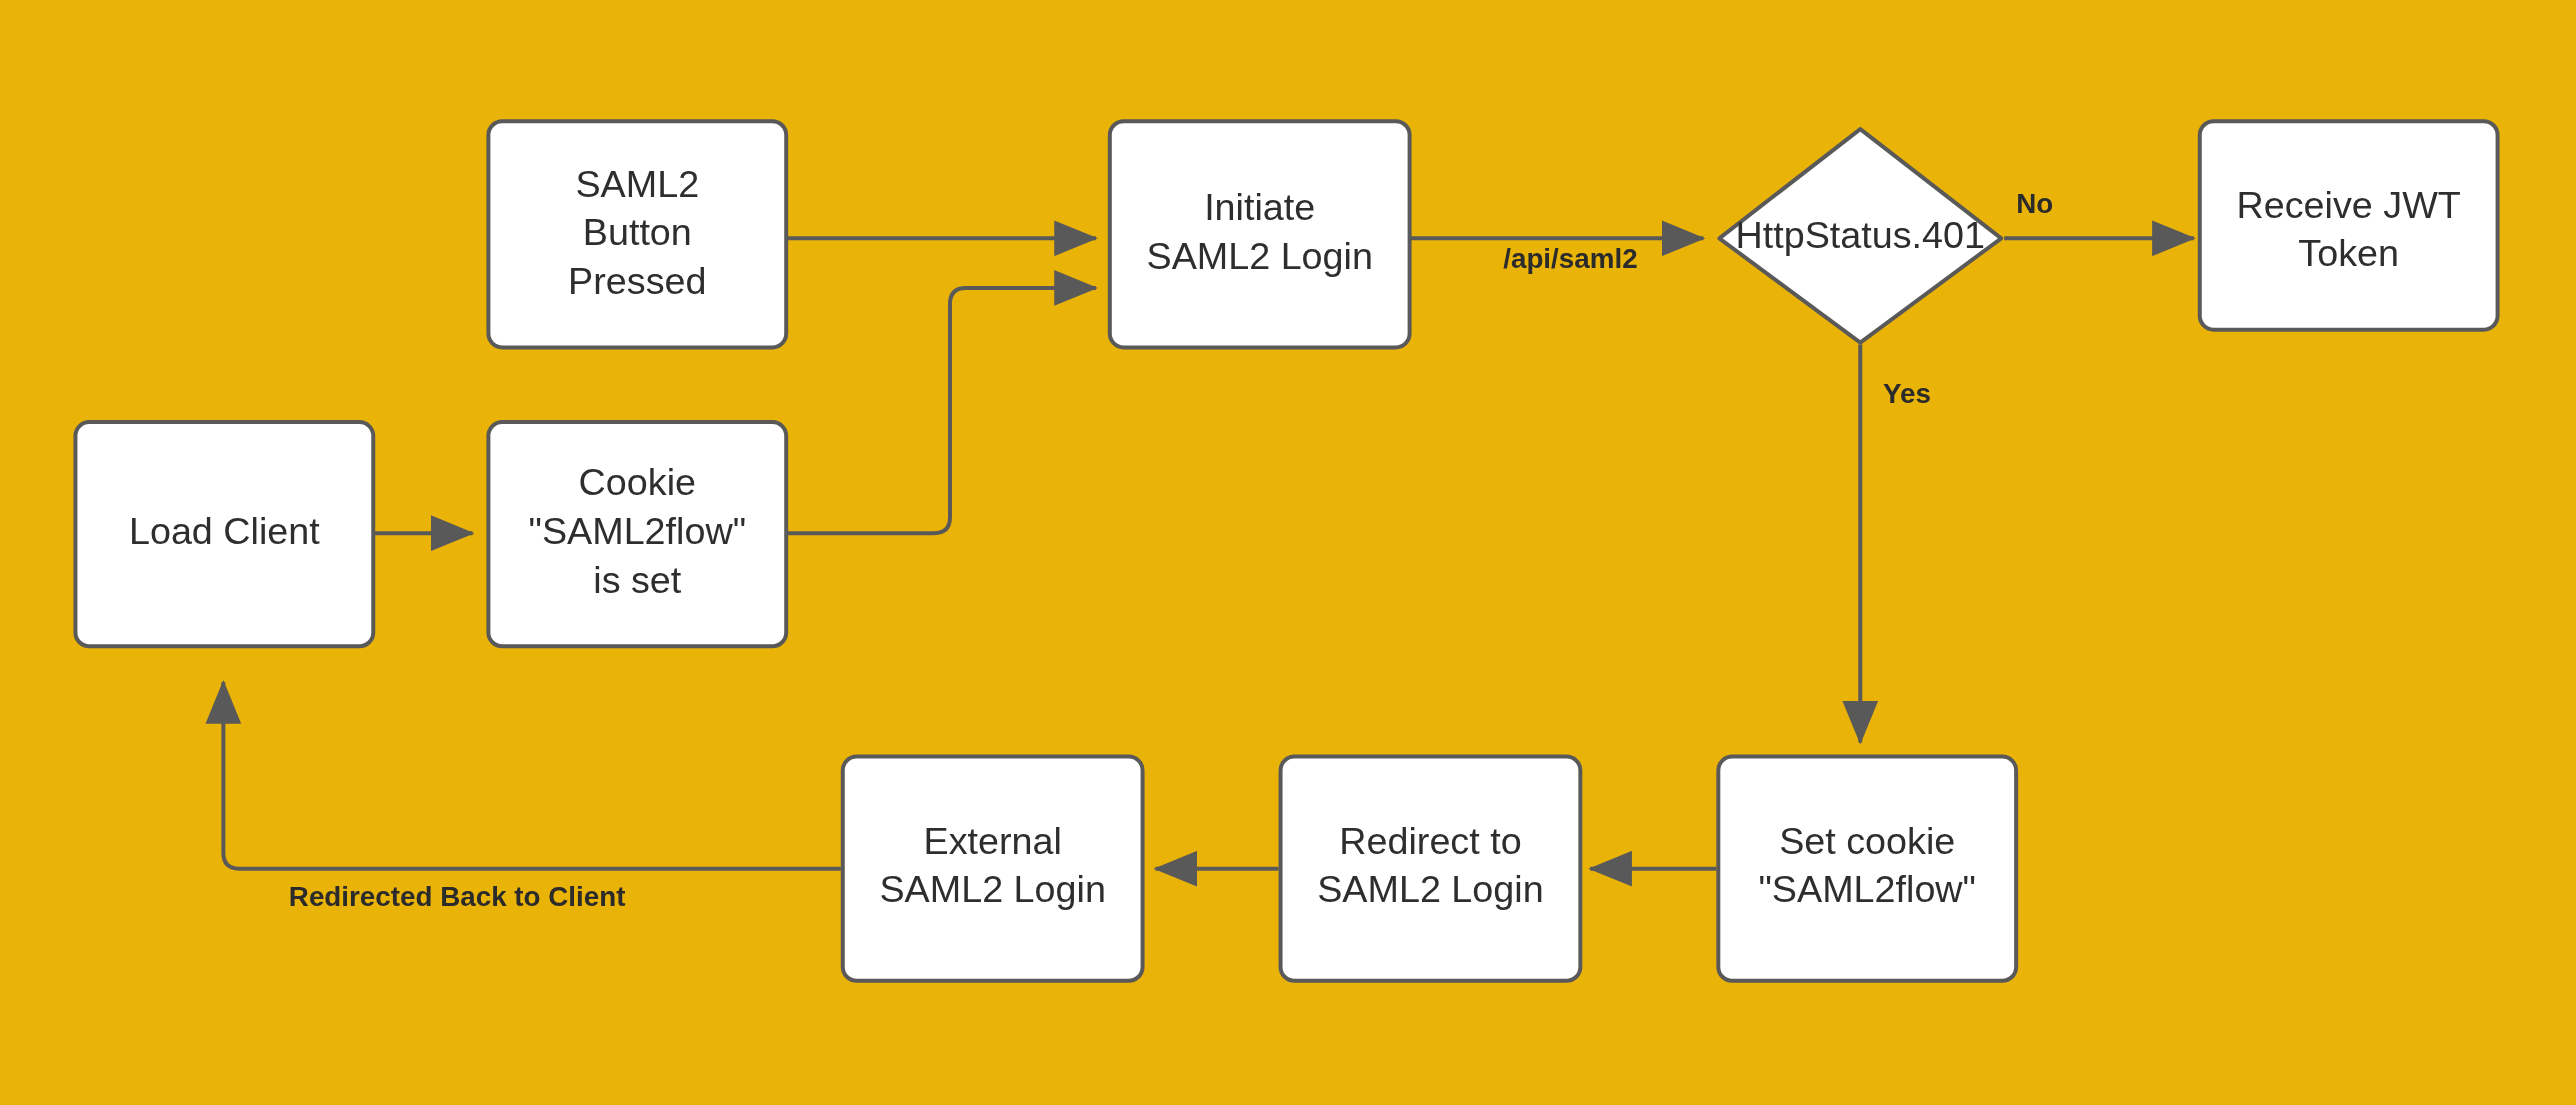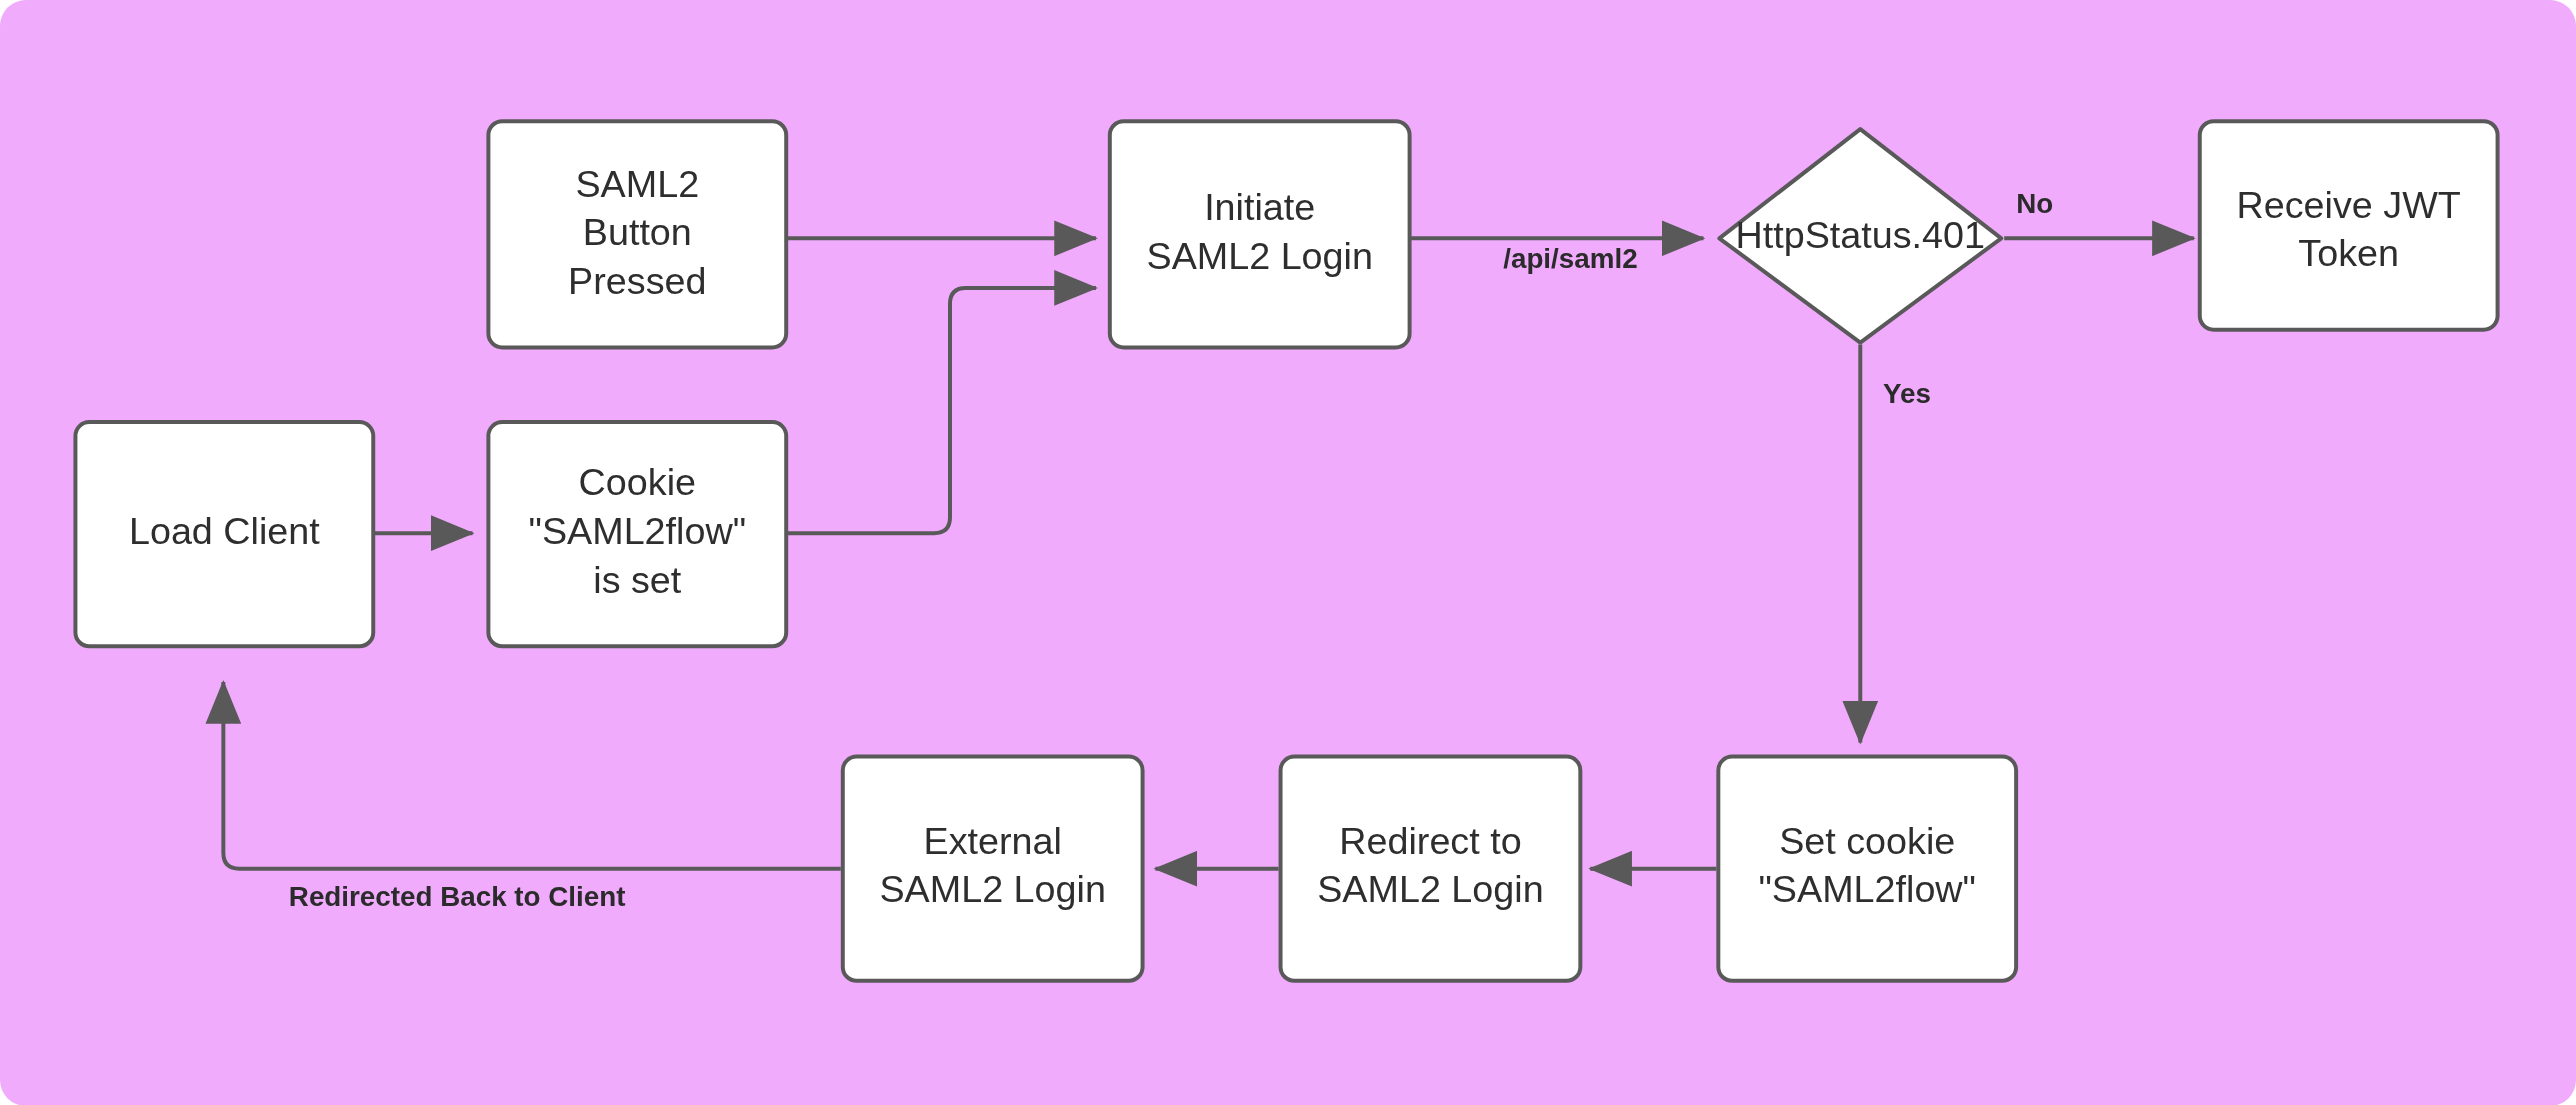--- a/index.html
+++ b/index.html
@@ -10,22 +10,21 @@
   body {
     width: 2576px;
     height: 1106px;
     font-family: "Liberation Sans", sans-serif;
     overflow: hidden;
   }
   #diagram-root {
     position: relative;
     width: 2576px;
     height: 1106px;
-    background: #f0abfc;
-    border-radius: 26px;
+    background: #eab308;
   }
   svg.flow-canvas {
     position: absolute;
     top: 0;
     left: 0;
     width: 2576px;
     height: 1106px;
     display: block;
   }
   .node-shape {

